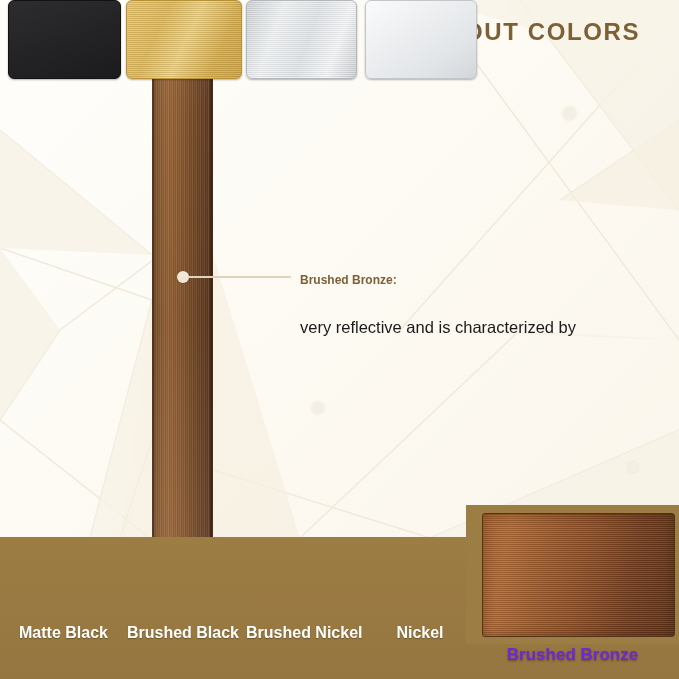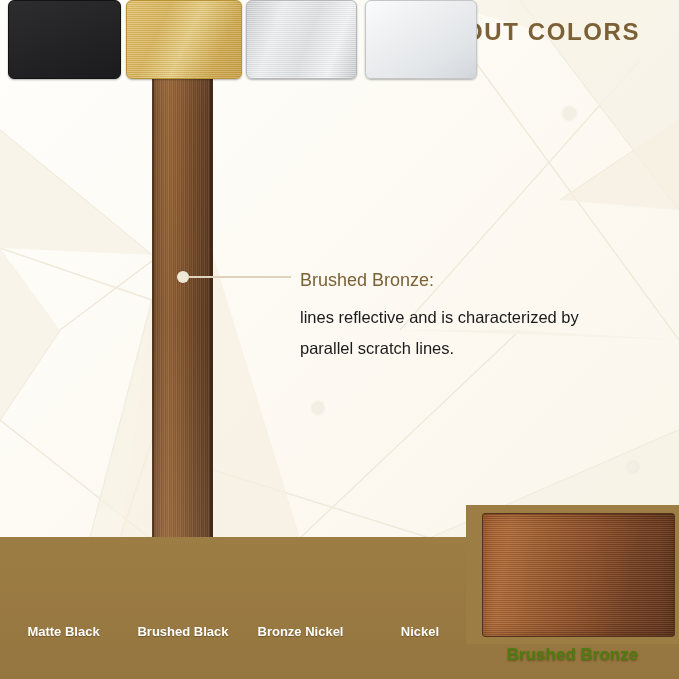--- a/index.html
+++ b/index.html
@@ -100,25 +100,25 @@
   }
 
   
   .copy {
     position: absolute;
     left: 300px;
     top: 265px;
     width: 350px;
   }
   .copy-heading {
-    font-size: 18px;
-    font-weight: normal;
+    font-size: 12px;
+    font-weight: bold;
     color: #7c6136;
     line-height: 31px;
-    margin-bottom: 6px;
+    margin-bottom: 16px;
   }
   .copy-line {
     font-size: 16.5px;
     color: #1b1b1b;
     line-height: 31px;
     white-space: nowrap;
   }
 
   
   .bottom-bar {
@@ -131,21 +131,21 @@
     background: linear-gradient(180deg, #9c7d43 0%, #967640 100%);
   }
   .swatch {
     position: absolute;
     border-radius: 6px;
     box-shadow: 0 1px 2px rgba(0,0,0,.30);
   }
   .swatch-label {
     position: absolute;
     top: 624px;
-    font-size: 13px;
+    font-size: 16px;
     font-weight: bold;
     color: #ffffff;
     text-align: center;
     text-shadow: 0 1px 1px rgba(60,45,15,.45);
     white-space: nowrap;
   }
 
   
   .sw-black {
     background: linear-gradient(160deg, #2d2d2f 0%, #232325 55%, #1b1b1d 100%);
@@ -199,21 +199,21 @@
     box-shadow: inset 0 0 12px rgba(40,20,6,.30);
   }
   .bronze-label {
     position: absolute;
     left: 466px;
     top: 645px;
     width: 213px;
     text-align: center;
     font-size: 17px;
     font-weight: bold;
-    color: #4d7c0f;
+    color: #6d28d9;
     text-shadow: 0 1px 2px rgba(55,35,10,.5);
     white-space: nowrap;
   }
 </style>
 </head>
 <body>
 
 <div id="infographic">
 
   <div class="bg-base"></div>
@@ -262,34 +262,33 @@
     <div class="edge-r"></div>
   </div>
 
   <div class="title">ABOUT COLORS</div>
 
   <div class="callout-dot"></div>
   <div class="callout-line"></div>
 
   <div class="copy">
     <div class="copy-heading">Brushed Bronze:</div>
-    <div class="copy-line">lines reflective and is characterized by</div>
-    <div class="copy-line">parallel scratch lines.</div>
+    <div class="copy-line">very reflective and is characterized by</div>
   </div>
 
   <div class="bottom-bar"></div>
 
   <div class="swatch sw-black" style="left:8px;width:111px;height:77px;"></div>
   <div class="swatch-label" style="left:8px;width:111px;">Matte Black</div>
 
   <div class="swatch sw-gold" style="left:126px;width:114px;height:77px;"></div>
   <div class="swatch-label" style="left:126px;width:114px;">Brushed Black</div>
 
   <div class="swatch sw-nickel" style="left:246px;width:109px;height:77px;"></div>
-  <div class="swatch-label" style="left:246px;width:109px;">Bronze Nickel</div>
+  <div class="swatch-label" style="left:246px;width:109px;">Brushed Nickel</div>
 
   <div class="swatch sw-chrome" style="left:365px;width:110px;height:77px;"></div>
   <div class="swatch-label" style="left:365px;width:110px;">Nickel</div>
 
   <div class="bronze-panel"></div>
   <div class="bronze-swatch"></div>
   <div class="bronze-label">Brushed Bronze</div>
 
 </div>
 

